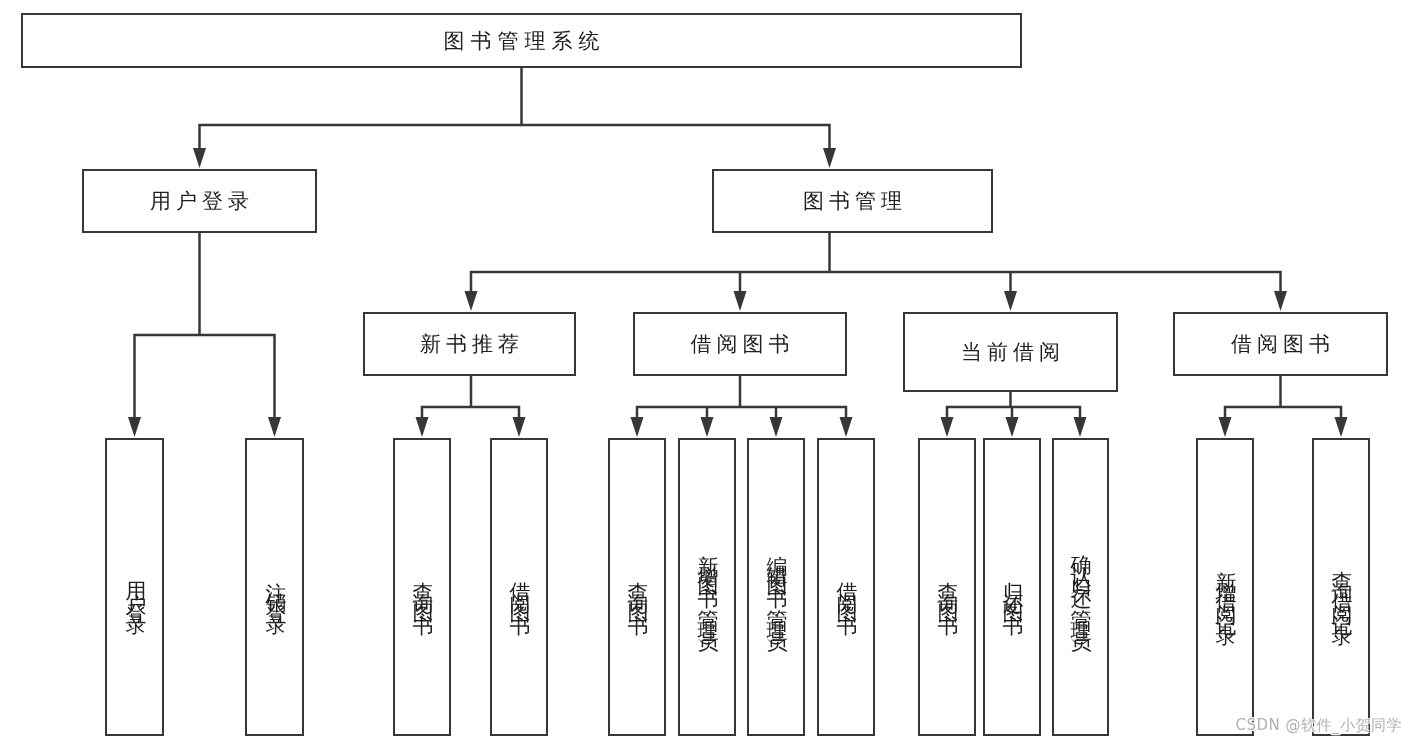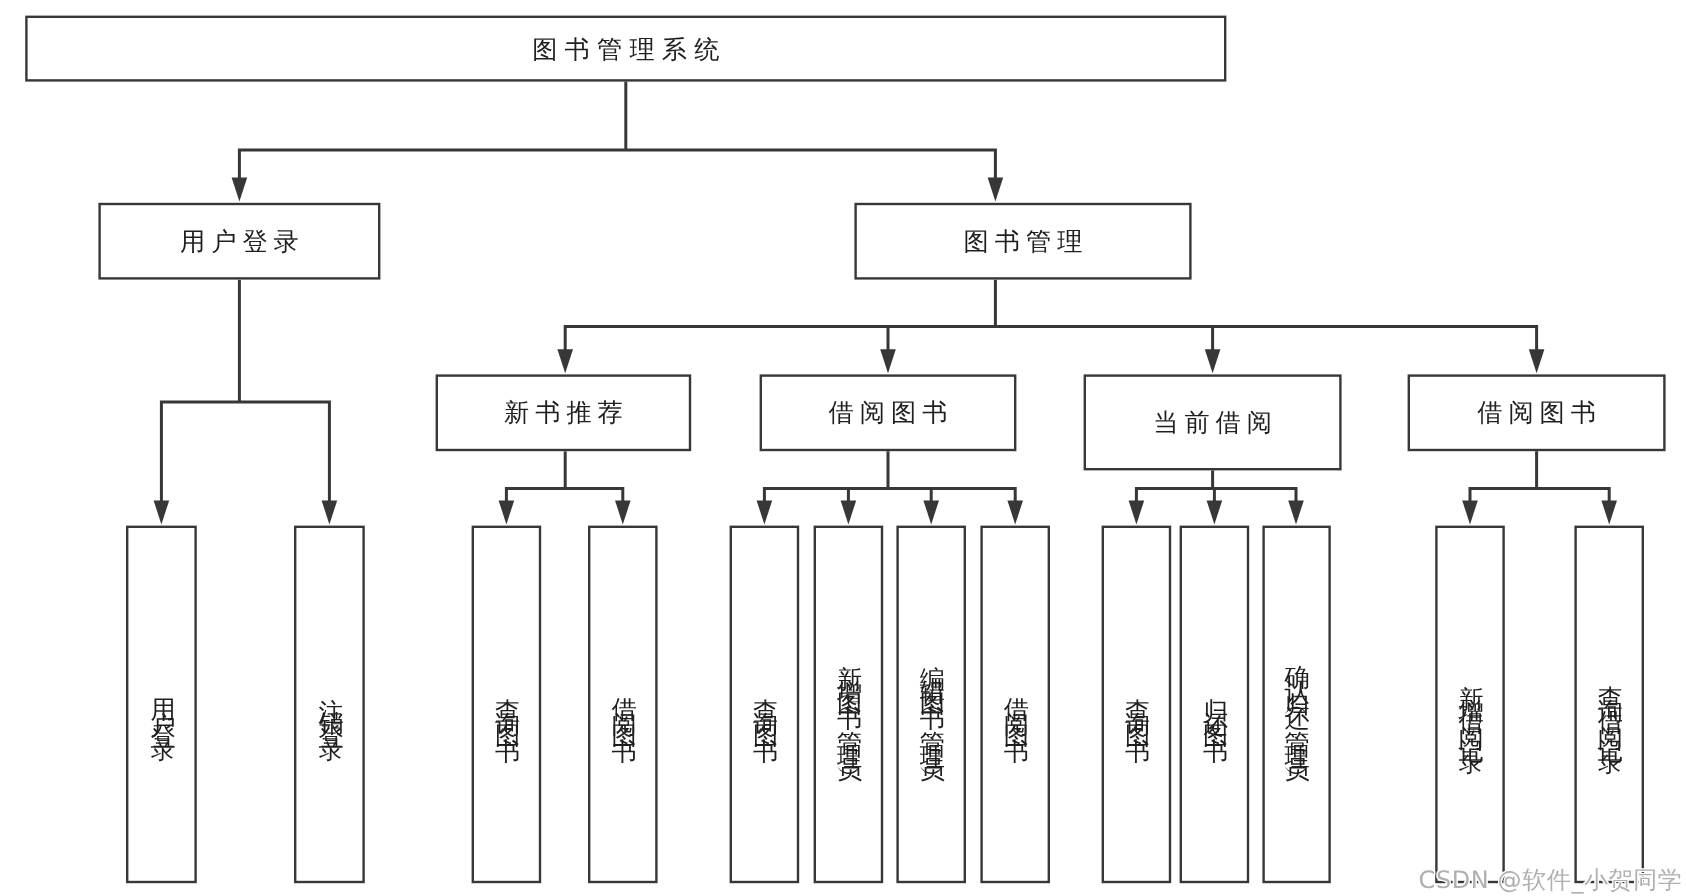--- a/index.html
+++ b/index.html
@@ -14,22 +14,22 @@
   .hnode{
     display:flex;align-items:center;justify-content:center;
     font-size:21px;letter-spacing:5px;text-indent:5px;white-space:nowrap;
   }
   .root{letter-spacing:6px;text-indent:6px;}
   .vnode{
     writing-mode:vertical-rl;text-orientation:mixed;text-align:center;
     font-size:21px;letter-spacing:11px;line-height:52px;
   }
   .watermark{
-    position:absolute;right:3px;bottom:0;z-index:3;
-    font-size:20px;color:#b0b0b0;letter-spacing:0.5px;white-space:nowrap;
+    position:absolute;right:3px;bottom:12px;z-index:3;
+    font-size:15px;color:#b0b0b0;letter-spacing:0.5px;white-space:nowrap;
     text-shadow:1px 1px 0 #fff,-1px -1px 0 #fff,1px -1px 0 #fff,-1px 1px 0 #fff;
   }
 </style>
 </head>
 <body>
 
 <div class="canvas">
 
   <svg class="connector-layer" width="1405" height="747" viewBox="0 0 1405 747">
     <g stroke="#373737" stroke-width="2.5" fill="none">

